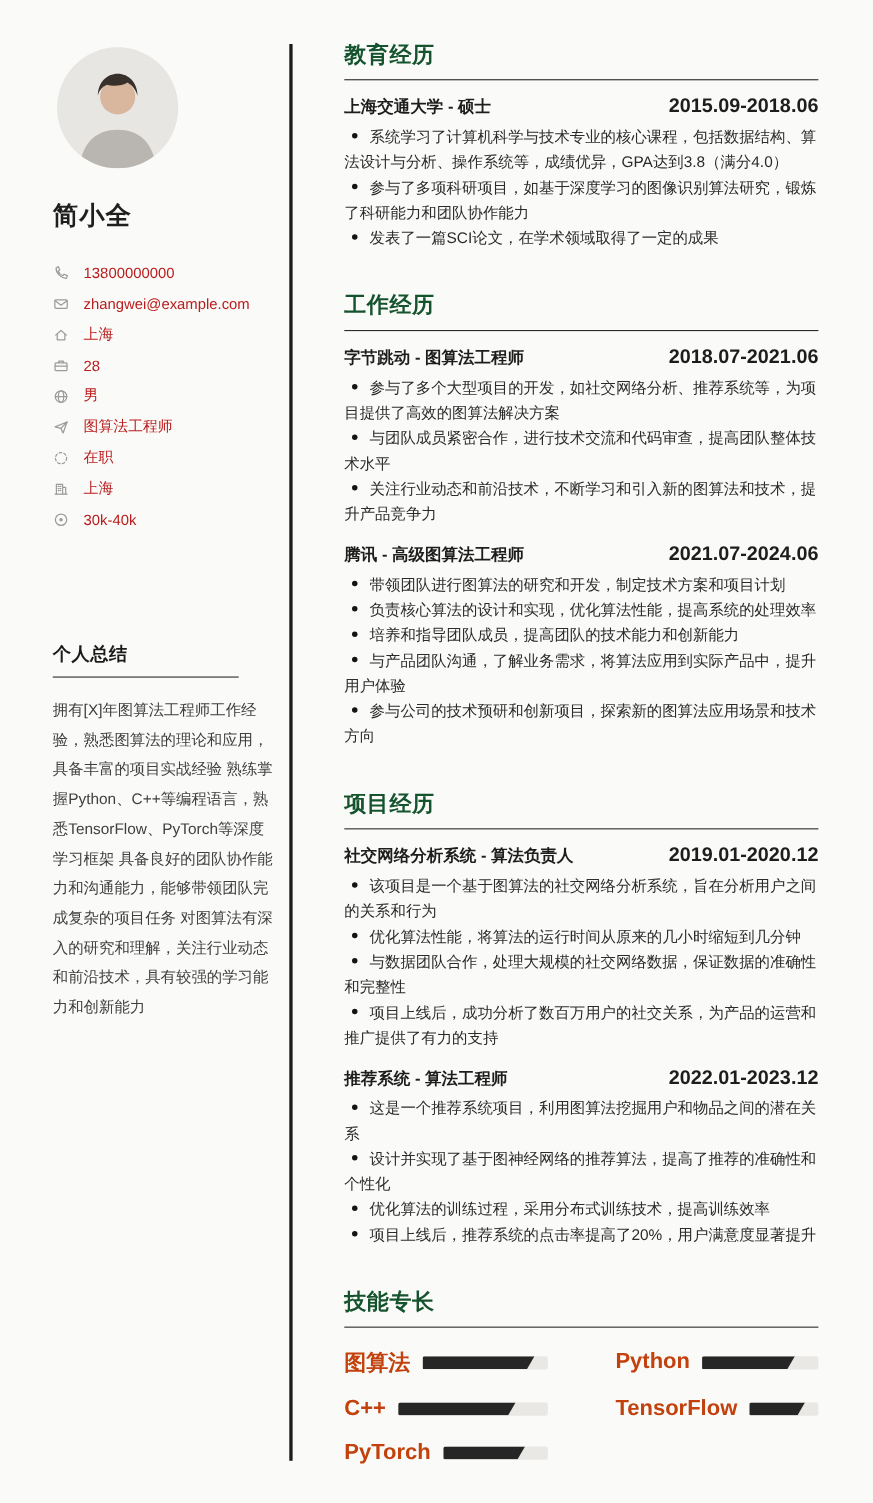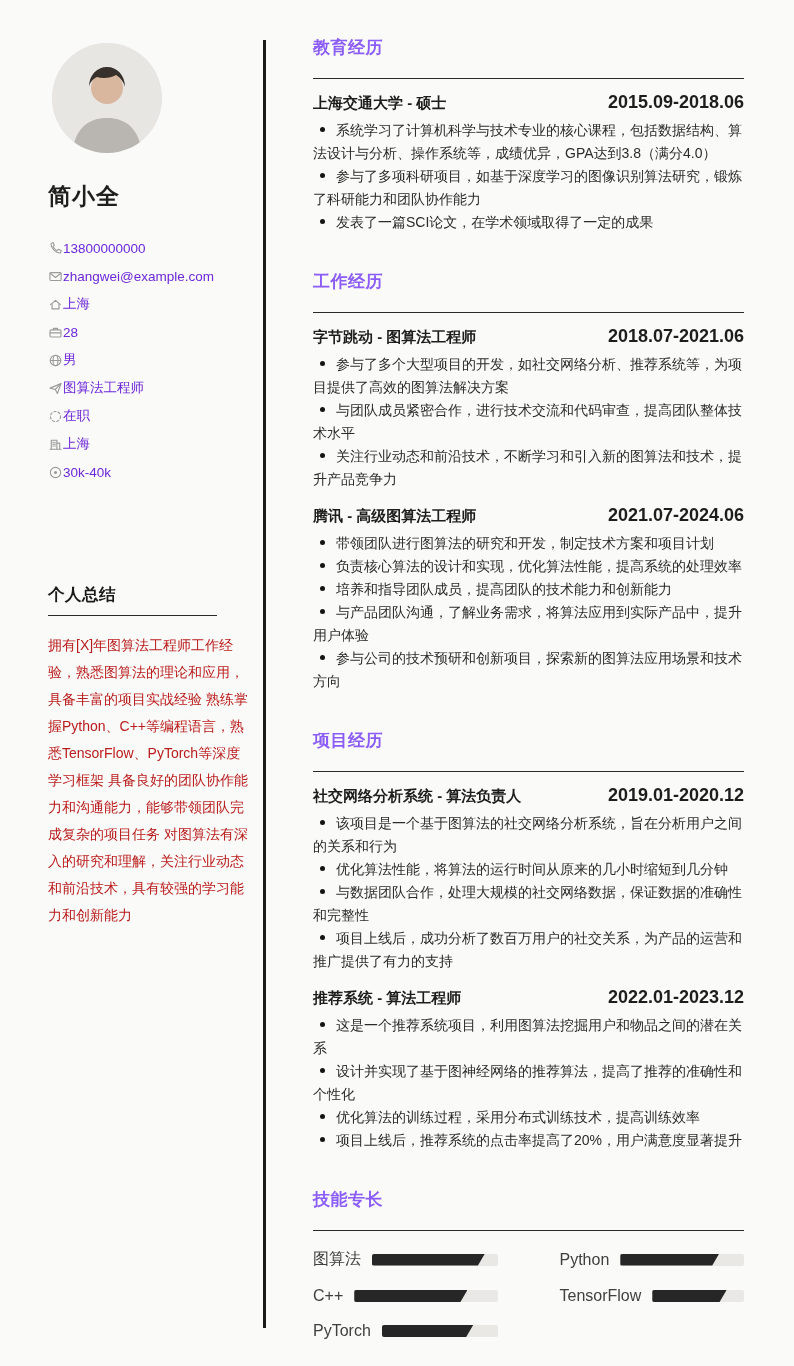--- a/index.html
+++ b/index.html
@@ -10,55 +10,55 @@
     font-family:"Liberation Sans", sans-serif;
     overflow:hidden;
   }
   .page { position:relative; width:794px; height:1366px; overflow:hidden; }
 
   
   .sidebar { position:absolute; left:48px; top:43px; width:200px; }
   .avatar { width:110px; height:110px; border-radius:50%; overflow:hidden; margin-left:4px; background:#e8e6e3; }
   .person-name { font-size:23px; font-weight:bold; letter-spacing:1px; margin-top:28px; color:#1f1f1f; }
   .contacts { list-style:none; margin-top:22px; }
-  .contact { display:flex; align-items:center; height:28px; font-size:13.5px; color:#6d28d9; }
+  .contact { display:flex; align-items:center; gap:13px; height:28px; font-size:13.5px; color:#b91c1c; }
   .contact .cicon { width:15px; height:15px; display:flex; align-items:center; justify-content:center; flex:none; }
 
   .summary { margin-top:98px; width:200px; }
   .side-title {
     font-size:16.5px; font-weight:bold; color:#1a1a1a; letter-spacing:0.5px;
     padding-bottom:9px; border-bottom:1.5px solid #2a2a2a; width:169px; margin-bottom:16px;
   }
-  .summary-text { font-size:14px; line-height:27px; color:#b91c1c; width:200px; }
+  .summary-text { font-size:14px; line-height:27px; color:#404040; width:200px; }
 
   
   .divider { position:absolute; left:263px; top:40px; height:1288px; width:2.5px; background:#1c1c1c; }
 
   
   .main { position:absolute; left:313px; top:22px; width:431px; }
   .section { margin-top:36px; }
   .section:first-child { margin-top:14px; }
   .section-title {
-    font-size:17px; font-weight:bold; color:#8b5cf6; letter-spacing:0.5px;
-    padding-bottom:19px; border-bottom:1.5px solid #2a2a2a; margin-bottom:13px;
+    font-size:20px; font-weight:bold; color:#14532d; letter-spacing:0.5px;
+    padding-bottom:9px; border-bottom:1.5px solid #2a2a2a; margin-bottom:13px;
   }
   .entry { margin-bottom:14px; }
   .entry-header { display:flex; justify-content:space-between; align-items:baseline; margin-bottom:6px; }
   .entry-title { font-size:15px; font-weight:bold; color:#1d1d1d; }
   .entry-date { font-size:18px; font-weight:bold; color:#1d1d1d; }
   .bullet { font-size:14px; line-height:23px; color:#2b2b2b; }
   .bullet::before {
     content:""; display:inline-block; width:5px; height:5px; border-radius:50%;
     background:#141414; margin:0 11px 3px 7px;
   }
 
   
   .skills-grid { display:grid; grid-template-columns:1fr 1fr; column-gap:62px; row-gap:17px; margin-top:18px; }
   .skill { display:flex; align-items:center; gap:11px; }
-  .skill-label { font-size:16px; font-weight:normal; color:#404040; white-space:nowrap; }
+  .skill-label { font-size:20px; font-weight:bold; color:#c2410c; white-space:nowrap; }
   .skill-bar { flex:1; height:12px; border-radius:2px; overflow:hidden; }
   .skill-fill { height:100%; clip-path:polygon(0 0, 100% 0, calc(100% - 7px) 100%, 0 100%); }
 </style>
 </head>
 <body>
 
 <div class="page">
 
   <aside class="sidebar">
     <div class="avatar">

